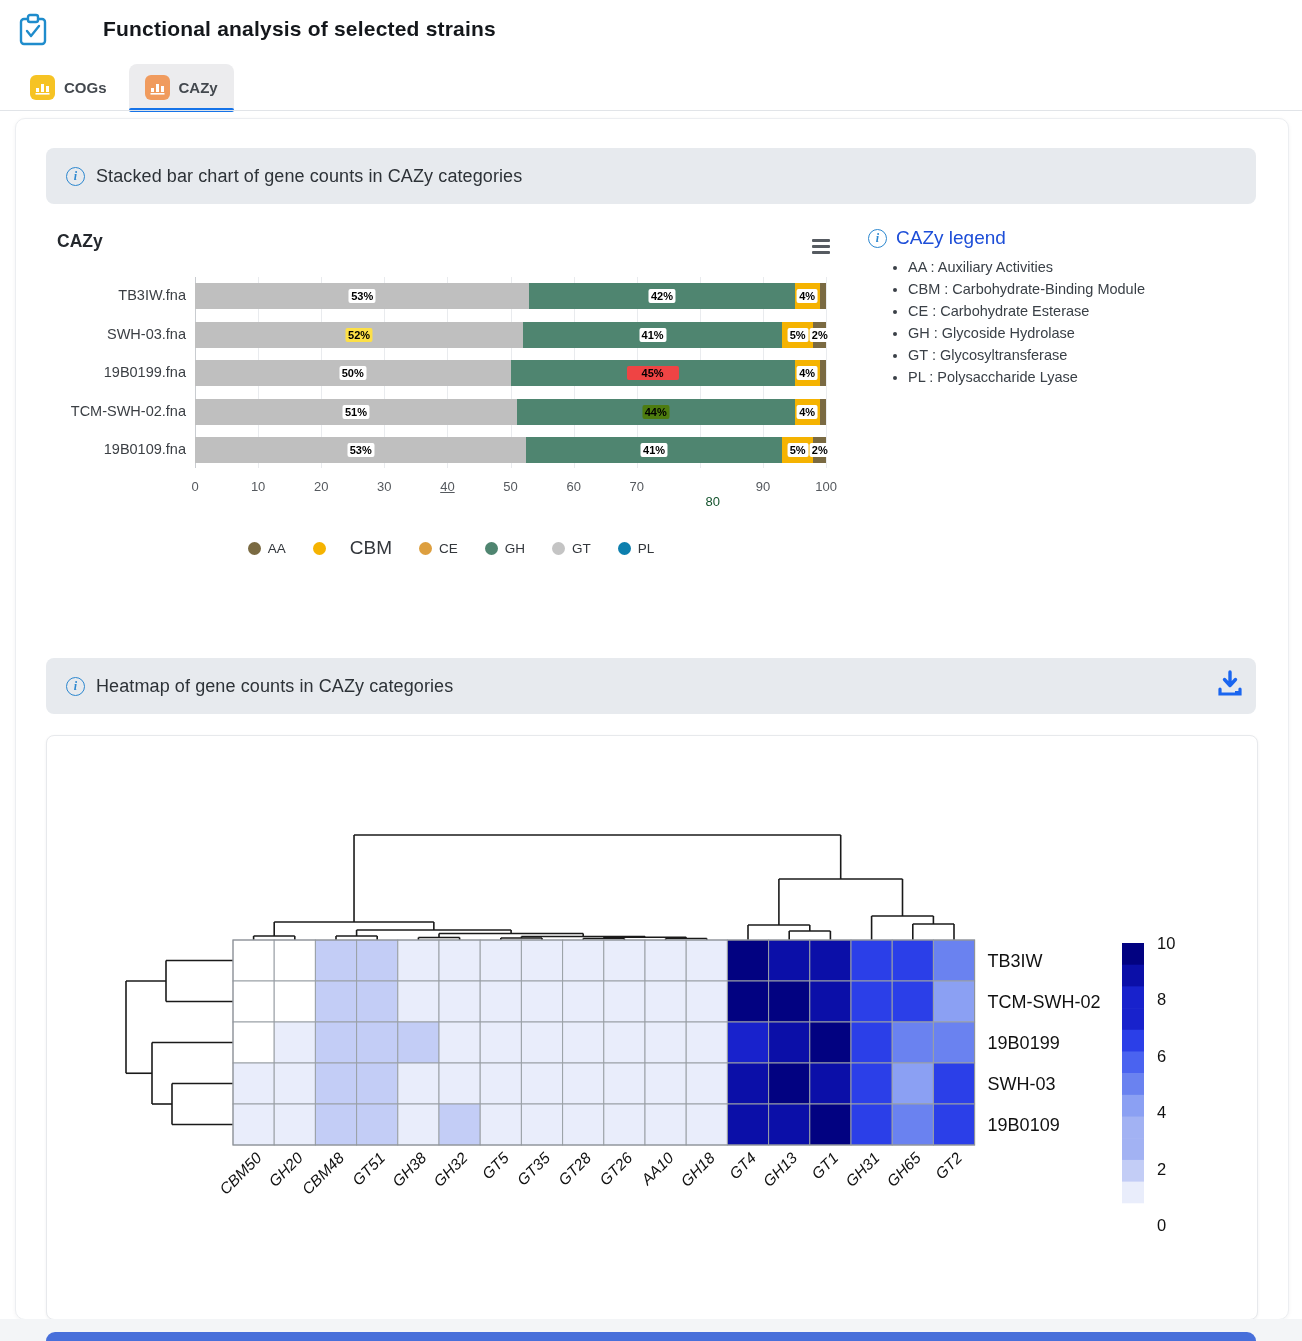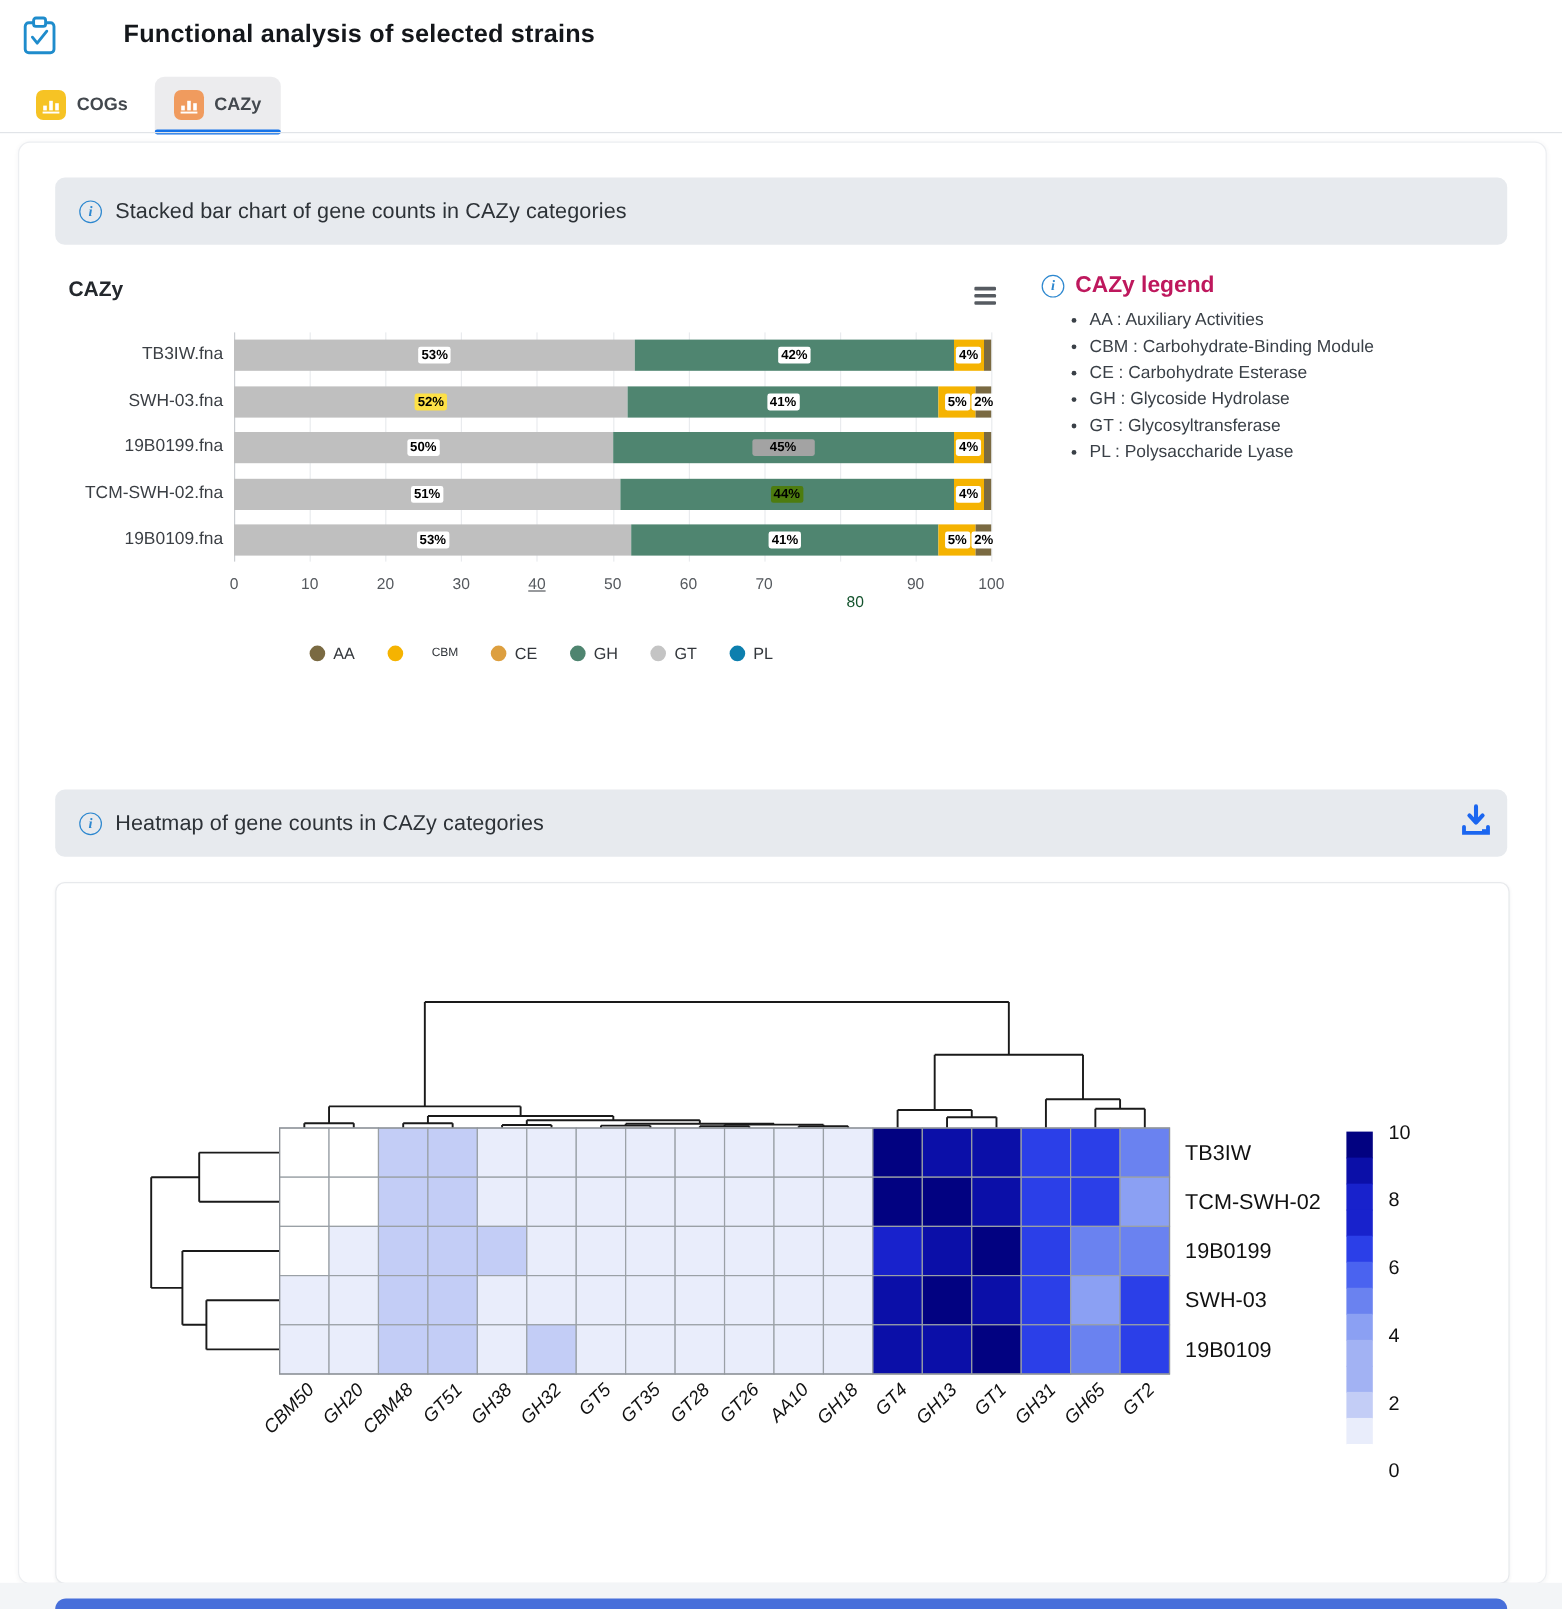--- a/index.html
+++ b/index.html
@@ -15,21 +15,21 @@
   .tab.active::after{content:"";position:absolute;left:0;right:0;bottom:-1px;height:4px;background:#1673e8;border-radius:2px;}
   .tab .label{font-size:15px;font-weight:700;color:#43484e;}
   .tabicon{width:25px;height:25px;border-radius:6px;display:grid;place-items:center;}
   
   .big-card{left:15px;top:118px;width:1272px;height:1200px;background:#fff;border:1px solid #eceef1;border-radius:10px;box-shadow:0 1px 4px rgba(20,30,50,.05);}
   .sec-header{left:46px;width:1210px;height:56px;background:#e7eaee;border-radius:8px;display:flex;align-items:center;gap:11px;padding-left:20px;box-sizing:border-box;}
   .sec-header .txt{font-size:18px;color:#2d3237;font-weight:500;letter-spacing:.1px;}
   .info{width:19px;height:19px;border-radius:50%;border:1.6px solid #2c87cf;color:#2c87cf;display:grid;place-items:center;font:italic 700 12px "Liberation Serif",serif;flex:0 0 auto;box-sizing:border-box;}
   
   .cazy-legend-title{left:868px;top:227px;display:flex;align-items:center;gap:9px;}
-  .cazy-legend-title .t{font-size:19px;font-weight:700;color:#be185d;}
+  .cazy-legend-title .t{font-size:19px;font-weight:400;color:#1d4ed8;}
   .cazy-list{left:890px;top:256px;margin:0;padding:0 0 0 18px;color:#3a4047;font-size:14.5px;line-height:22px;}
   .cazy-list li{margin:0;padding:0;list-style-type:disc;}
   
   .menu-icon span{display:block;width:18px;height:2.6px;background:#565b61;border-radius:1px;margin-bottom:3.4px;}
   .dl-icon{right:58px;top:670px;}
   .bottom-strip{left:0;top:1319px;width:1302px;height:22px;background:#f3f5f7;}
   .next-card-top{left:46px;top:1332px;width:1210px;height:9px;background:#476fda;border-radius:9px 9px 0 0;}
   .heat-card{left:46px;top:735px;width:1210px;height:583px;background:#fff;border:1px solid #e7e9ec;border-radius:8px;box-shadow:0 1px 3px rgba(20,30,50,.06);}
 </style>
 </head>
@@ -123,21 +123,21 @@
       <div style="position: absolute; left: 523.172px; top: 321.5px; width: 258.751px; height: 26px; background: rgb(79, 133, 112);"></div>
       <div style="position: absolute; left: 652.548px; top: 334.5px; transform: translate(-50%, -50%); background: rgb(255, 255, 255); border-radius: 2px; padding: 0px 2.5px; font-size: 11px; font-weight: 700; color: rgb(0, 0, 0); line-height: 14px; white-space: nowrap;">41%</div>
       <div style="position: absolute; left: 781.923px; top: 321.5px; width: 31.555px; height: 26px; background: rgb(245, 179, 1);"></div>
       <div style="position: absolute; left: 797.701px; top: 334.5px; transform: translate(-50%, -50%); background: rgb(255, 255, 255); border-radius: 2px; padding: 0px 2.5px; font-size: 11px; font-weight: 700; color: rgb(0, 0, 0); line-height: 14px; white-space: nowrap;">5%</div>
       <div style="position: absolute; left: 813.478px; top: 321.5px; width: 12.622px; height: 26px; background: rgb(122, 106, 66);"></div>
       <div style="position: absolute; left: 819.789px; top: 334.5px; transform: translate(-50%, -50%); background: rgb(255, 255, 255); border-radius: 2px; padding: 0px 2.5px; font-size: 11px; font-weight: 700; color: rgb(0, 0, 0); line-height: 14px; white-space: nowrap;">2%</div>
       <div style="position: absolute; left: 30px; top: 364px; width: 156px; text-align: right; font-size: 14.5px; color: rgb(59, 63, 68);">19B0199.fna</div>
       <div style="position: absolute; left: 195px; top: 360px; width: 315.55px; height: 26px; background: rgb(191, 191, 191);"></div>
       <div style="position: absolute; left: 352.775px; top: 373px; transform: translate(-50%, -50%); background: rgb(255, 255, 255); border-radius: 2px; padding: 0px 2.5px; font-size: 11px; font-weight: 700; color: rgb(0, 0, 0); line-height: 14px; white-space: nowrap;">50%</div>
       <div style="position: absolute; left: 510.55px; top: 360px; width: 283.995px; height: 26px; background: rgb(79, 133, 112);"></div>
-      <div style="position: absolute; left: 652.548px; top: 373px; transform: translate(-50%, -50%); background: #a3a3a3; border-radius: 2px; padding: 0px 15px; font-size: 11px; font-weight: 700; color: rgb(0, 0, 0); line-height: 14px; white-space: nowrap;">45%</div>
+      <div style="position: absolute; left: 652.548px; top: 373px; transform: translate(-50%, -50%); background: #ef4444; border-radius: 2px; padding: 0px 15px; font-size: 11px; font-weight: 700; color: rgb(0, 0, 0); line-height: 14px; white-space: nowrap;">45%</div>
       <div style="position: absolute; left: 794.545px; top: 360px; width: 25.244px; height: 26px; background: rgb(245, 179, 1);"></div>
       <div style="position: absolute; left: 807.167px; top: 373px; transform: translate(-50%, -50%); background: rgb(255, 255, 255); border-radius: 2px; padding: 0px 2.5px; font-size: 11px; font-weight: 700; color: rgb(0, 0, 0); line-height: 14px; white-space: nowrap;">4%</div>
       <div style="position: absolute; left: 819.789px; top: 360px; width: 6.311px; height: 26px; background: rgb(122, 106, 66);"></div>
       <div style="position: absolute; left: 30px; top: 402.5px; width: 156px; text-align: right; font-size: 14.5px; color: rgb(59, 63, 68);">TCM-SWH-02.fna</div>
       <div style="position: absolute; left: 195px; top: 398.5px; width: 321.861px; height: 26px; background: rgb(191, 191, 191);"></div>
       <div style="position: absolute; left: 355.93px; top: 411.5px; transform: translate(-50%, -50%); background: rgb(255, 255, 255); border-radius: 2px; padding: 0px 2.5px; font-size: 11px; font-weight: 700; color: rgb(0, 0, 0); line-height: 14px; white-space: nowrap;">51%</div>
       <div style="position: absolute; left: 516.861px; top: 398.5px; width: 277.684px; height: 26px; background: rgb(79, 133, 112);"></div>
       <div style="position: absolute; left: 655.703px; top: 411.5px; transform: translate(-50%, -50%); background: #4d7c0f; border-radius: 2px; padding: 0px 2.5px; font-size: 11px; font-weight: 700; color: rgb(0, 0, 0); line-height: 14px; white-space: nowrap;">44%</div>
       <div style="position: absolute; left: 794.545px; top: 398.5px; width: 25.244px; height: 26px; background: rgb(245, 179, 1);"></div>
       <div style="position: absolute; left: 807.167px; top: 411.5px; transform: translate(-50%, -50%); background: rgb(255, 255, 255); border-radius: 2px; padding: 0px 2.5px; font-size: 11px; font-weight: 700; color: rgb(0, 0, 0); line-height: 14px; white-space: nowrap;">4%</div>
@@ -149,21 +149,21 @@
       <div style="position: absolute; left: 654.125px; top: 450px; transform: translate(-50%, -50%); background: rgb(255, 255, 255); border-radius: 2px; padding: 0px 2.5px; font-size: 11px; font-weight: 700; color: rgb(0, 0, 0); line-height: 14px; white-space: nowrap;">41%</div>
       <div style="position: absolute; left: 781.923px; top: 437px; width: 31.555px; height: 26px; background: rgb(245, 179, 1);"></div>
       <div style="position: absolute; left: 797.701px; top: 450px; transform: translate(-50%, -50%); background: rgb(255, 255, 255); border-radius: 2px; padding: 0px 2.5px; font-size: 11px; font-weight: 700; color: rgb(0, 0, 0); line-height: 14px; white-space: nowrap;">5%</div>
       <div style="position: absolute; left: 813.478px; top: 437px; width: 12.622px; height: 26px; background: rgb(122, 106, 66);"></div>
       <div style="position: absolute; left: 819.789px; top: 450px; transform: translate(-50%, -50%); background: rgb(255, 255, 255); border-radius: 2px; padding: 0px 2.5px; font-size: 11px; font-weight: 700; color: rgb(0, 0, 0); line-height: 14px; white-space: nowrap;">2%</div>
       <div style="position: absolute; left: 46px; top: 537px; width: 810px; display: flex; justify-content: center; gap: 27px; align-items: center;">
         <span style="display: inline-flex; align-items: center; gap: 7px; font-size: 13.5px; color: rgb(51, 55, 60);">
           <span style="width: 13px; height: 13px; border-radius: 50%; background: rgb(122, 106, 66);"></span>
           <span>AA</span>
         </span>
-        <span style="display: inline-flex; align-items: center; gap: 24px; font-size: 10px; color: rgb(51, 55, 60);">
+        <span style="display: inline-flex; align-items: center; gap: 24px; font-size: 19px; color: rgb(51, 55, 60);">
           <span style="width: 13px; height: 13px; border-radius: 50%; background: rgb(245, 179, 1);"></span>
           <span>CBM</span>
         </span>
         <span style="display: inline-flex; align-items: center; gap: 7px; font-size: 13.5px; color: rgb(51, 55, 60);">
           <span style="width: 13px; height: 13px; border-radius: 50%; background: rgb(221, 159, 63);"></span>
           <span>CE</span>
         </span>
         <span style="display: inline-flex; align-items: center; gap: 7px; font-size: 13.5px; color: rgb(51, 55, 60);">
           <span style="width: 13px; height: 13px; border-radius: 50%; background: rgb(79, 133, 112);"></span>
           <span>GH</span>

